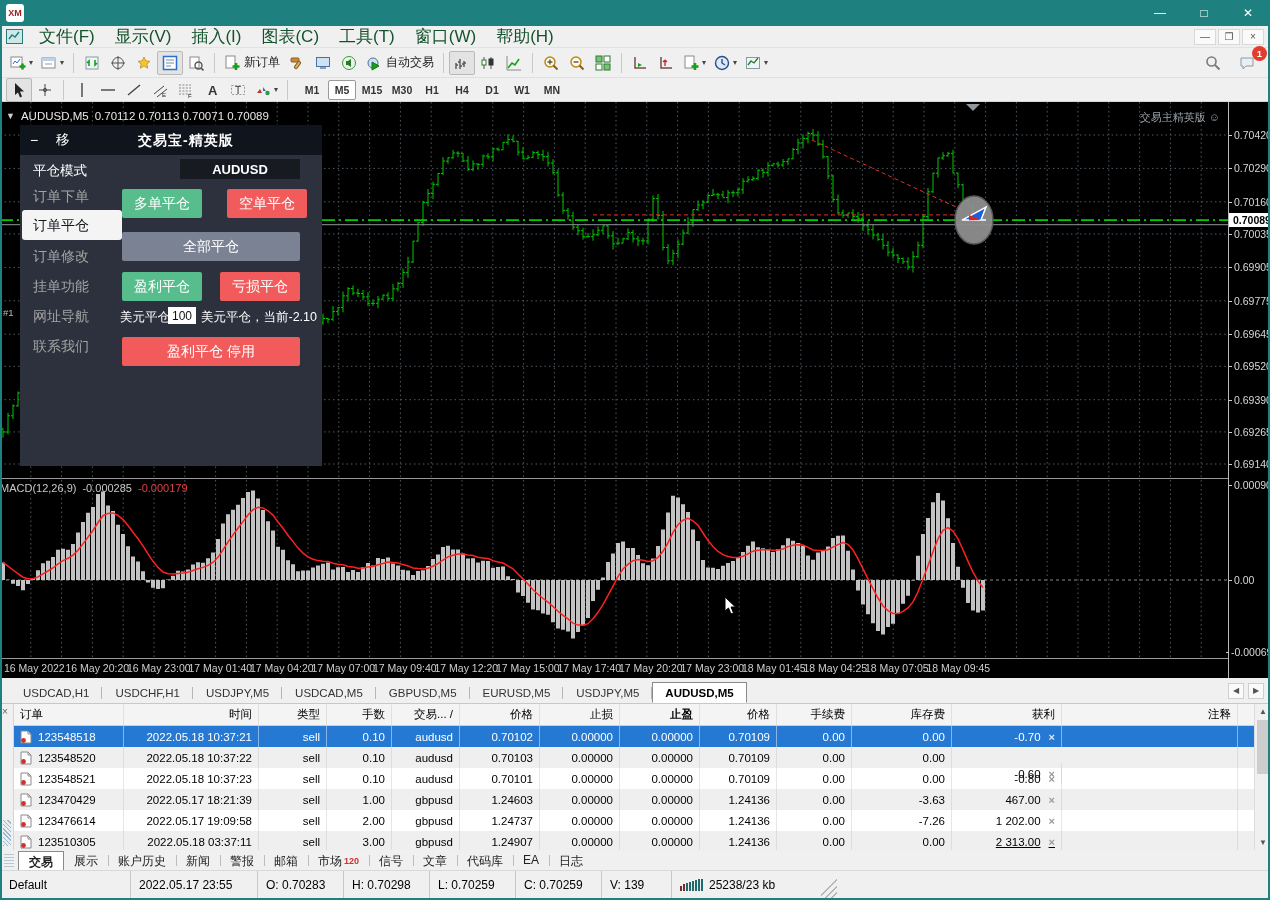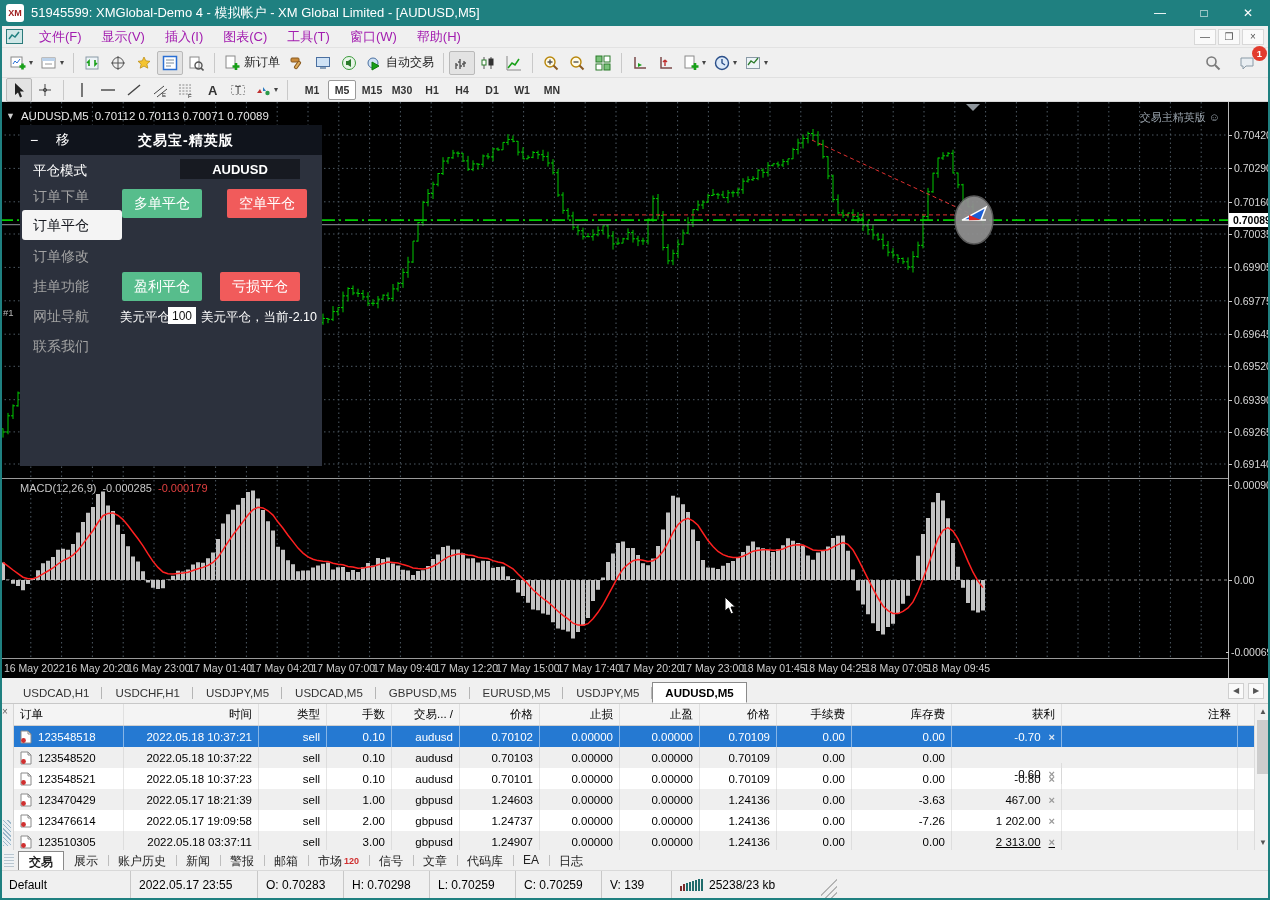--- a/index.html
+++ b/index.html
@@ -8,21 +8,21 @@
 .abs{position:absolute}
 
 .titlebar{left:0;top:0;width:1270px;height:26px;background:#1f8080;color:#fff;display:flex;align-items:center;padding-left:6px}
 .xm-logo{width:18px;height:18px;background:#fff;color:#a02020;font-weight:bold;font-size:9px;display:flex;align-items:center;justify-content:center;border-radius:3px;margin-right:7px}
 .title-text{font-size:13px;white-space:nowrap}
 .win-controls{margin-left:auto;display:flex;height:26px}
 .win-btn{width:44px;display:flex;align-items:center;justify-content:center;color:#fff;font-size:12px}
 
 .menubar{left:0;top:26px;width:1270px;height:22px;background:#f0f0f0;border-bottom:1px solid #e2e2e2;display:flex;align-items:center;padding-left:4px}
 .doc-icon16{width:17px;height:15px;margin:0 6px 0 2px}
-.menu-item{padding:3px 10px;color:#a21caf;font-size:13px}
+.menu-item{padding:3px 10px;color:#14532d;font-size:17px}
 .mdi-controls{margin-left:auto;display:flex;margin-right:6px}
 .mdi-btn{width:22px;height:16px;display:flex;align-items:center;justify-content:center;color:#555;font-size:10px;border:1px solid #d8d8d8;margin-left:2px;background:#fafafa}
 
 .tb1{left:0;top:48px;width:1270px;height:30px;background:#f0f0f0;border-bottom:1px solid #e0e0e0;display:flex;align-items:center;padding-left:6px}
 .tb2{left:0;top:78px;width:1270px;height:24px;background:#f0f0f0;border-bottom:1px solid #d6d6d6;display:flex;align-items:center;padding-left:6px}
 .tbtn{height:24px;min-width:26px;display:flex;align-items:center;justify-content:center;border:1px solid transparent;border-radius:2px;padding:0 3px;color:#222}
 .tbtn.pressed{background:#e3e3e3;border-color:#b9b9b9}
 .tbtn .lbl{font-size:12px;margin-left:4px;white-space:nowrap}
 .tbtn .dd{font-size:8px;color:#444;margin-left:3px}
 .tsep{width:1px;height:20px;background:#c9c9c9;margin:0 5px}
@@ -35,21 +35,21 @@
 .chartwrap{left:0;top:102px;width:1270px;height:576px;background:#000}
 #chart-svg{position:absolute;left:0;top:0}
 .price-scale{position:absolute;left:1228px;top:0;width:42px;height:576px;background:#000;border-left:1px solid #b9b9b9;color:#d8d8d8;font-size:10.5px}
 .pl{position:absolute;left:5px;white-space:nowrap}
 .pl::before{content:"";position:absolute;left:-5px;top:6px;width:3px;height:1px;background:#cfcfcf}
 .price-box{position:absolute;left:0;width:42px;height:14px;background:#fff;color:#000;font-size:10.5px;display:flex;align-items:center;padding-left:4px;font-weight:bold}
 .chart-info{position:absolute;left:6px;top:8px;color:#e8e8e8;font-size:11.5px;display:flex;align-items:center;gap:6px}
 .chart-info .caret{color:#cfcfcf;font-size:9px}
 .brand-label{position:absolute;right:50px;top:8px;color:#9aa4ad;font-size:11px}
 .order-line-label{position:absolute;left:3px;top:205px;color:#b9b9b9;font-size:9.5px}
-.macd-label{position:absolute;left:20px;top:380px;font-size:11px;color:#c8c8c8}
+.macd-label{position:absolute;left:0;top:380px;font-size:11px;color:#c8c8c8}
 .macd-label .v1{color:#c8c8c8;margin-left:6px}
 .macd-label .v2{color:#e14040;margin-left:6px}
 
 .panel{position:absolute;left:20px;top:23px;width:302px;height:341px;background:#2c313d;z-index:5;color:#fff}
 .panel-header{height:30px;background:#10141c;display:flex;align-items:center;padding:0 10px}
 .panel-min{width:18px;font-size:14px;color:#fff}
 .panel-move{font-size:13.5px;color:#fff;margin-left:8px}
 .panel-title{position:absolute;left:118px;top:7px;font-size:14px;font-weight:bold;letter-spacing:1px}
 .side-item{position:absolute;left:13px;width:78px;font-size:14px;color:#a3a3a3;white-space:nowrap}
 .side-active{position:absolute;left:2px;width:100px;height:30px;background:#f4f4f4;border-radius:3px}
@@ -108,21 +108,20 @@
 .edgeR{left:1268px;top:26px;width:2px;height:872px;background:#1f8080;z-index:9}
 .icon16{width:16px;height:16px;display:block}
 
 .cursor{position:absolute;left:724px;top:596px;z-index:20;pointer-events:none}
 </style>
 </head>
 <body>
 
 <div class="abs titlebar">
   <div class="xm-logo">XM</div>
-  <div class="title-text">51945599: XMGlobal-Demo 4 - 模拟帐户 - XM Global Limited - [AUDUSD,M5]</div>
   <div class="win-controls">
     <div class="win-btn">—</div>
     <div class="win-btn">□</div>
     <div class="win-btn">✕</div>
   </div>
 </div>
 
 <div class="abs menubar">
   <svg class="doc-icon16" viewBox="0 0 17 15">
       <rect x="0.5" y="0.5" width="16" height="14" fill="#cfe7e7" stroke="#2a7a7a"></rect>
@@ -524,25 +523,27 @@
         </div>
         <div class="side-item" style="top: 123px;">订单修改</div>
         <div class="side-item" style="top: 153px;">挂单功能</div>
         <div class="side-item" style="top: 183px;">网址导航</div>
         <div class="side-item" style="top: 213px;">联系我们</div>
       </div>
     <span class="p-label" style="left:13px;top:37px">平仓模式</span>
     <div class="p-symbolbox">AUDUSD</div>
     <div class="pbtn green" style="left:102px;top:64px;width:80px">多单平仓</div>
     <div class="pbtn red" style="left:207px;top:64px;width:80px">空单平仓</div>
+    <div class="pbtn gray" style="left:102px;top:107px;width:178px">全部平仓</div>
     <div class="pbtn green" style="left:102px;top:147px;width:80px">盈利平仓</div>
     <div class="pbtn red" style="left:200px;top:147px;width:80px">亏损平仓</div>
     <span class="p-ruletext" style="left:100px;top:184px">美元平仓</span>
     <div class="p-input">100</div>
     <span class="p-ruletext" style="left:181px;top:184px">美元平仓，当前-2.10</span>
+    <div class="pbtn red" style="left:102px;top:212px;width:178px">盈利平仓  停用</div>
   </div>
 </div>
 
 <div class="abs tabsbar">
   <div id="chart-tabs" style="display:flex;align-items:flex-end;height:100%">
       <div class="ctab">
         <span>USDCAD,H1</span>
         <span class="vsep"></span>
       </div>
       <div class="ctab">
@@ -586,21 +587,21 @@
   </div>
   <div class="ptable">
     <div class="thead" id="pt-head">
         <div class="th" style="width: 110px;">订单</div>
         <div class="th num" style="width: 135px;">时间</div>
         <div class="th num" style="width: 68px;">类型</div>
         <div class="th num" style="width: 65px;">手数</div>
         <div class="th num" style="width: 68px;">交易... /</div>
         <div class="th num" style="width: 80px;">价格</div>
         <div class="th num" style="width: 80px;">止损</div>
-        <div class="th num" style="width: 80px;">止盈</div>
+        <div class="th num" style="width: 80px; font-weight: bold;">止盈</div>
         <div class="th num" style="width: 77px;">价格</div>
         <div class="th num" style="width: 75px;">手续费</div>
         <div class="th num" style="width: 100px;">库存费</div>
         <div class="th num" style="width: 110px;">获利</div>
         <div class="th num" style="width: 176px;">注释</div>
       </div>
     <div id="pt-body">
         <div class="trow sel">
           <div class="td" style="width: 110px;">
             <svg width="12" height="14" viewBox="0 0 12 14" style="margin-right: 6px;">

